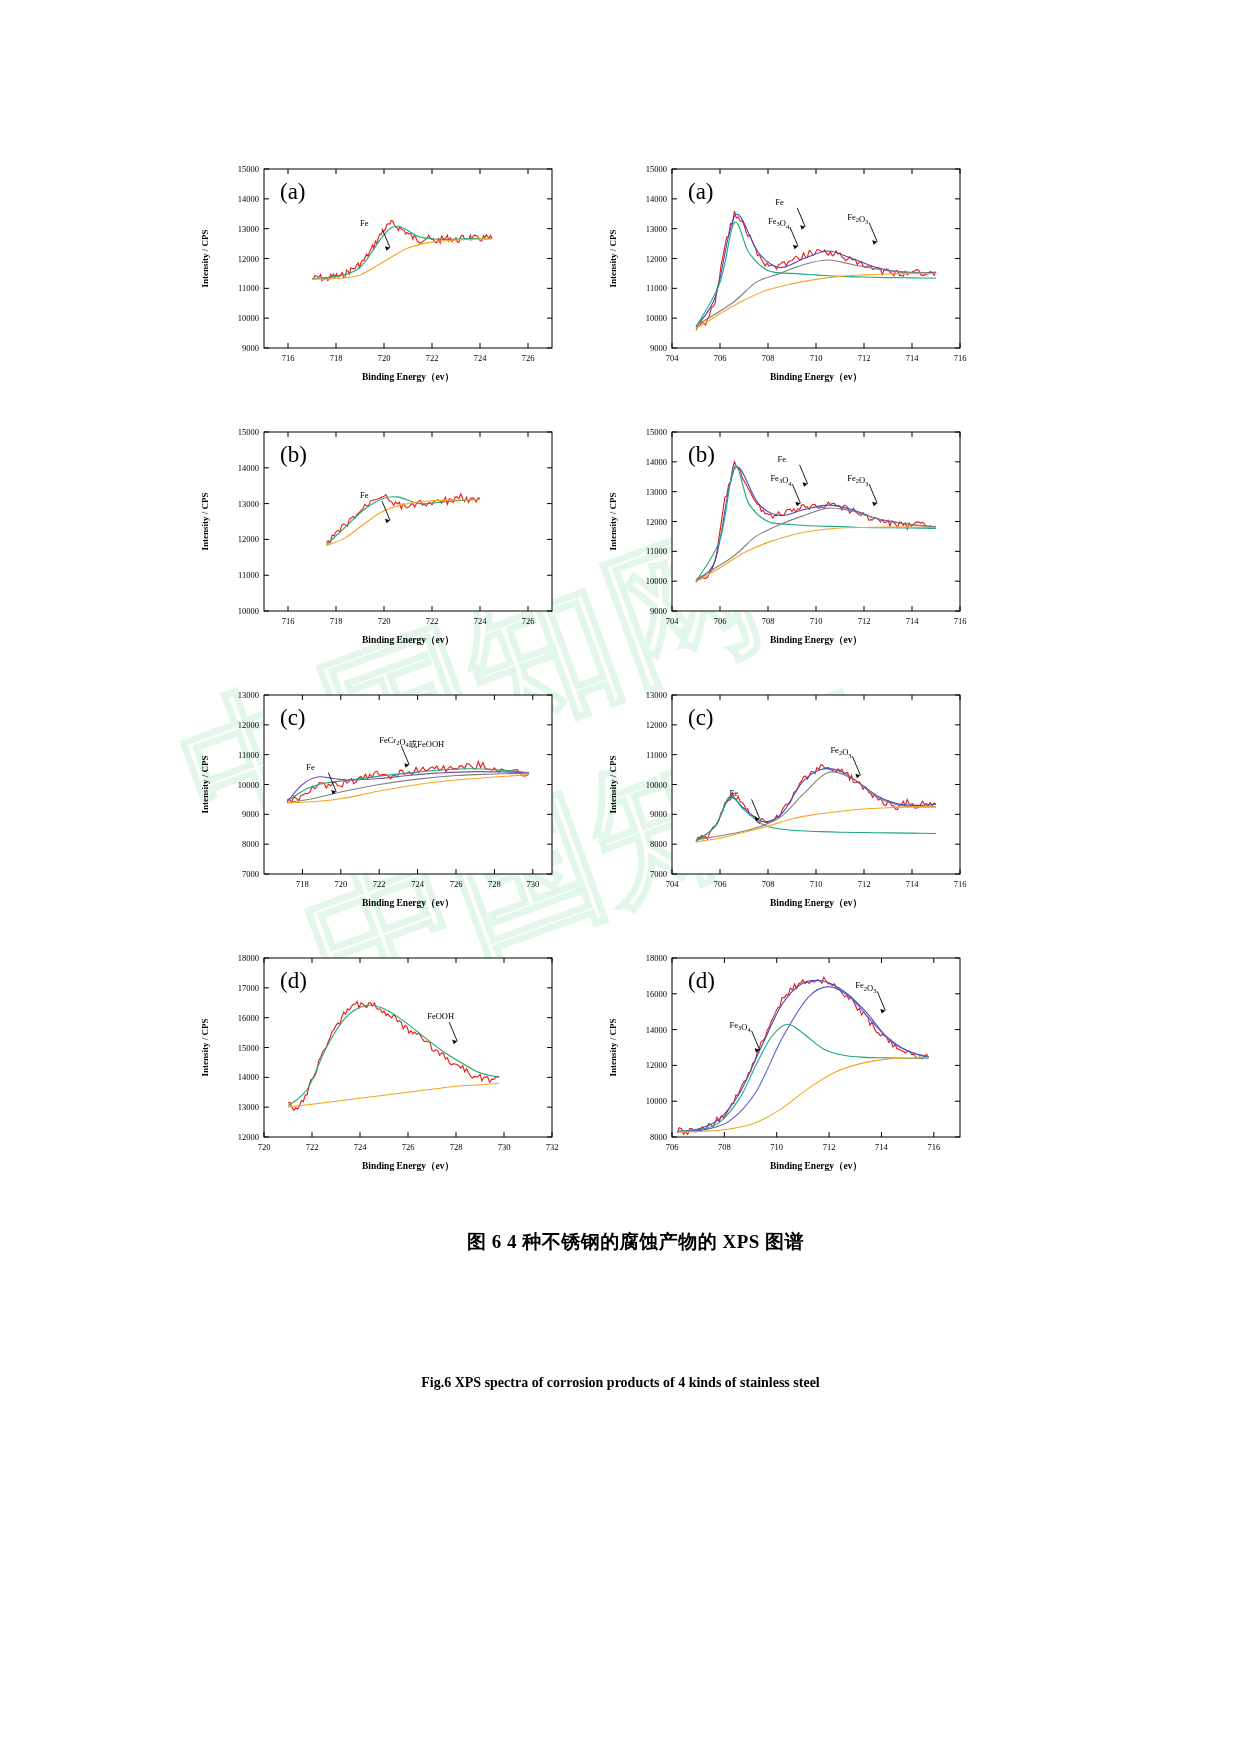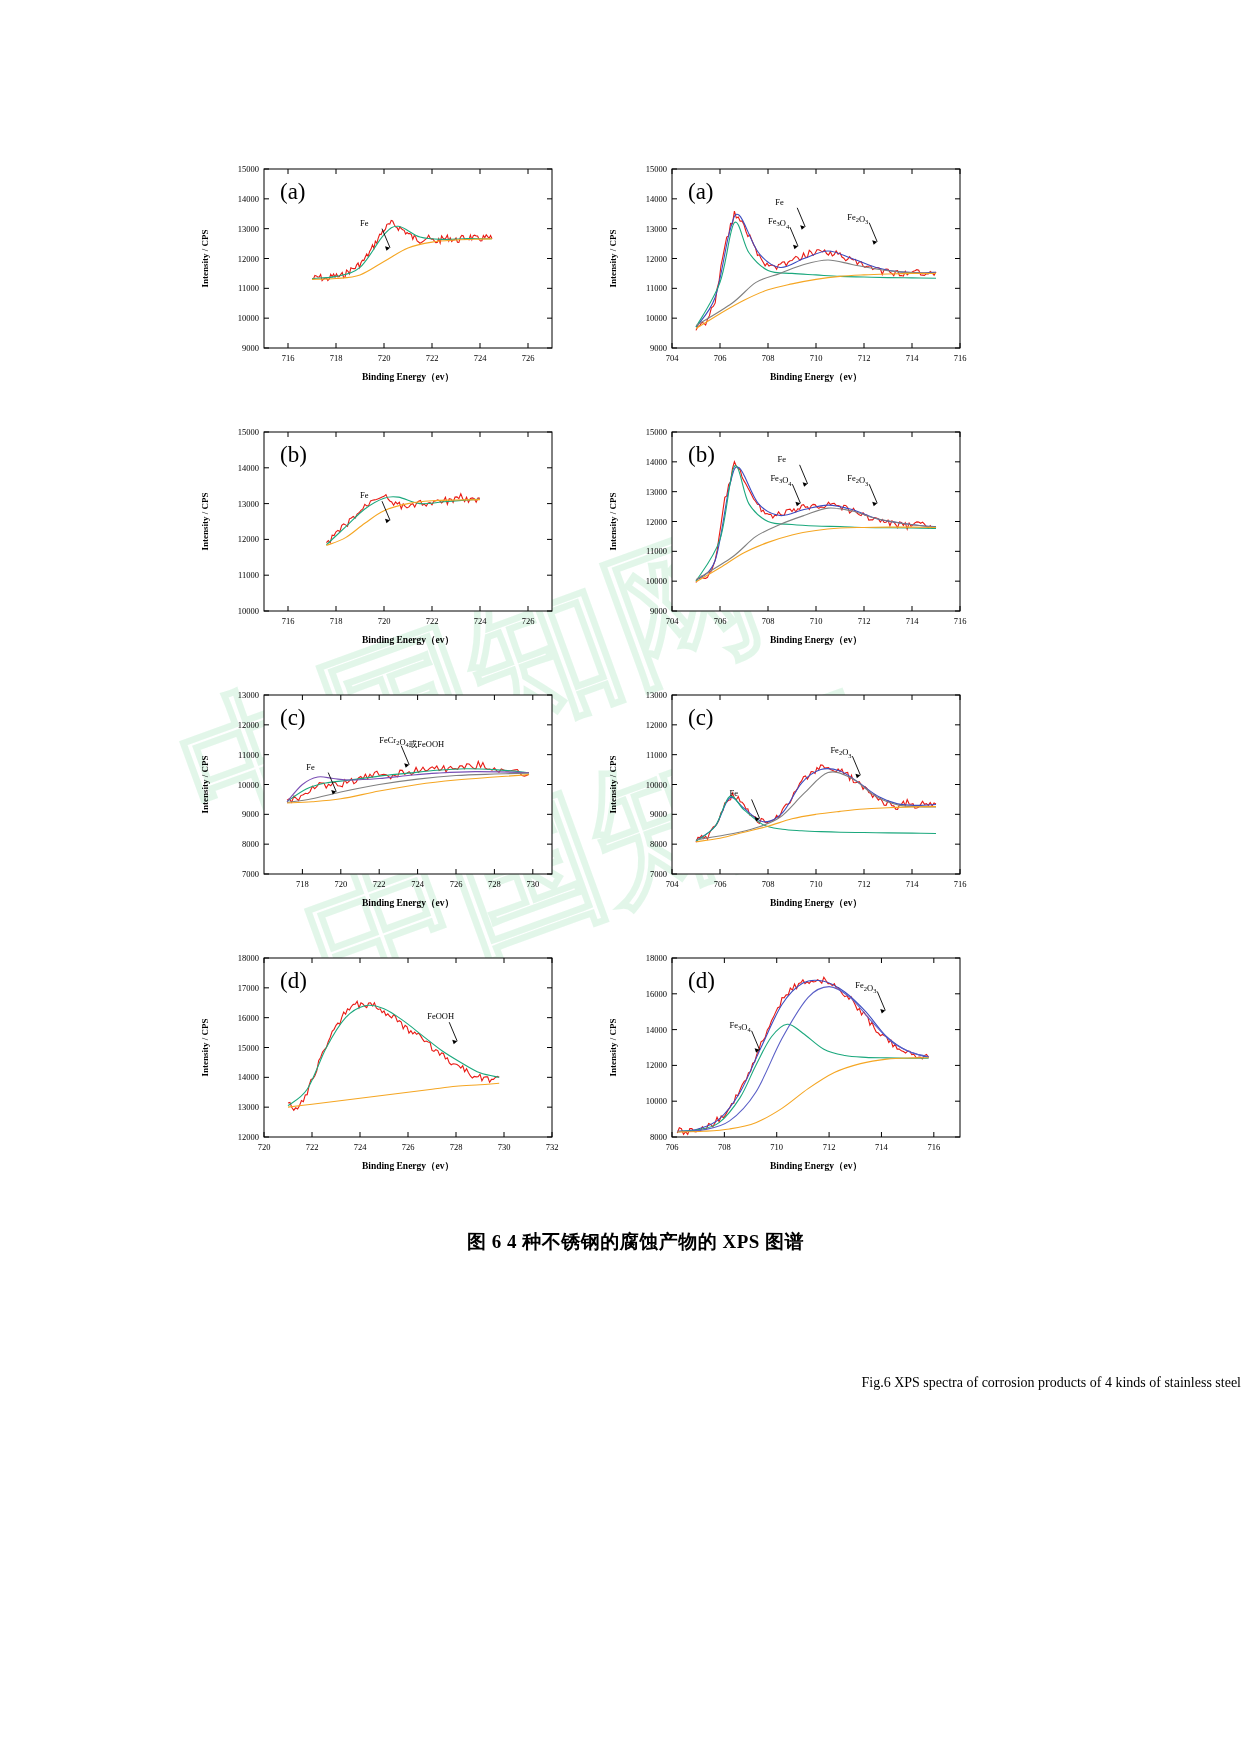--- a/index.html
+++ b/index.html
@@ -5,21 +5,21 @@
   html,body{margin:0;padding:0;background:#ffffff;}
   body{width:1241px;height:1754px;font-family:"Liberation Serif",serif;color:#000;}
   .page{position:relative;width:1241px;height:1754px;}
   .figure-grid{position:absolute;left:190px;top:155px;width:840px;}
   .row{display:flex;gap:28px;margin-bottom:18px;}
   .panel{position:relative;width:380px;height:245px;}
   .panel svg{display:block;}
   .caption{position:absolute;width:100%;text-align:center;font-weight:bold;}
   .cap1{top:1229px;font-size:19px;letter-spacing:.5px;padding-left:15px;}
   .cap2{top:1290px;font-size:17px;}
-  .cap3{top:1375px;font-size:14px;font-weight:normal;text-align:right;}
+  .cap3{top:1375px;font-size:14px;font-weight:bold;}
   .wm{position:absolute;left:150px;top:530px;width:700px;height:520px;pointer-events:none;
       opacity:.22;}
   .wm svg text{font-family:"Liberation Serif",serif;font-weight:bold;fill:none;stroke:#7fdba0;stroke-width:2;}
 </style>
 </head>
 <body>
 
 <div class="page">
 
   <div class="wm">

